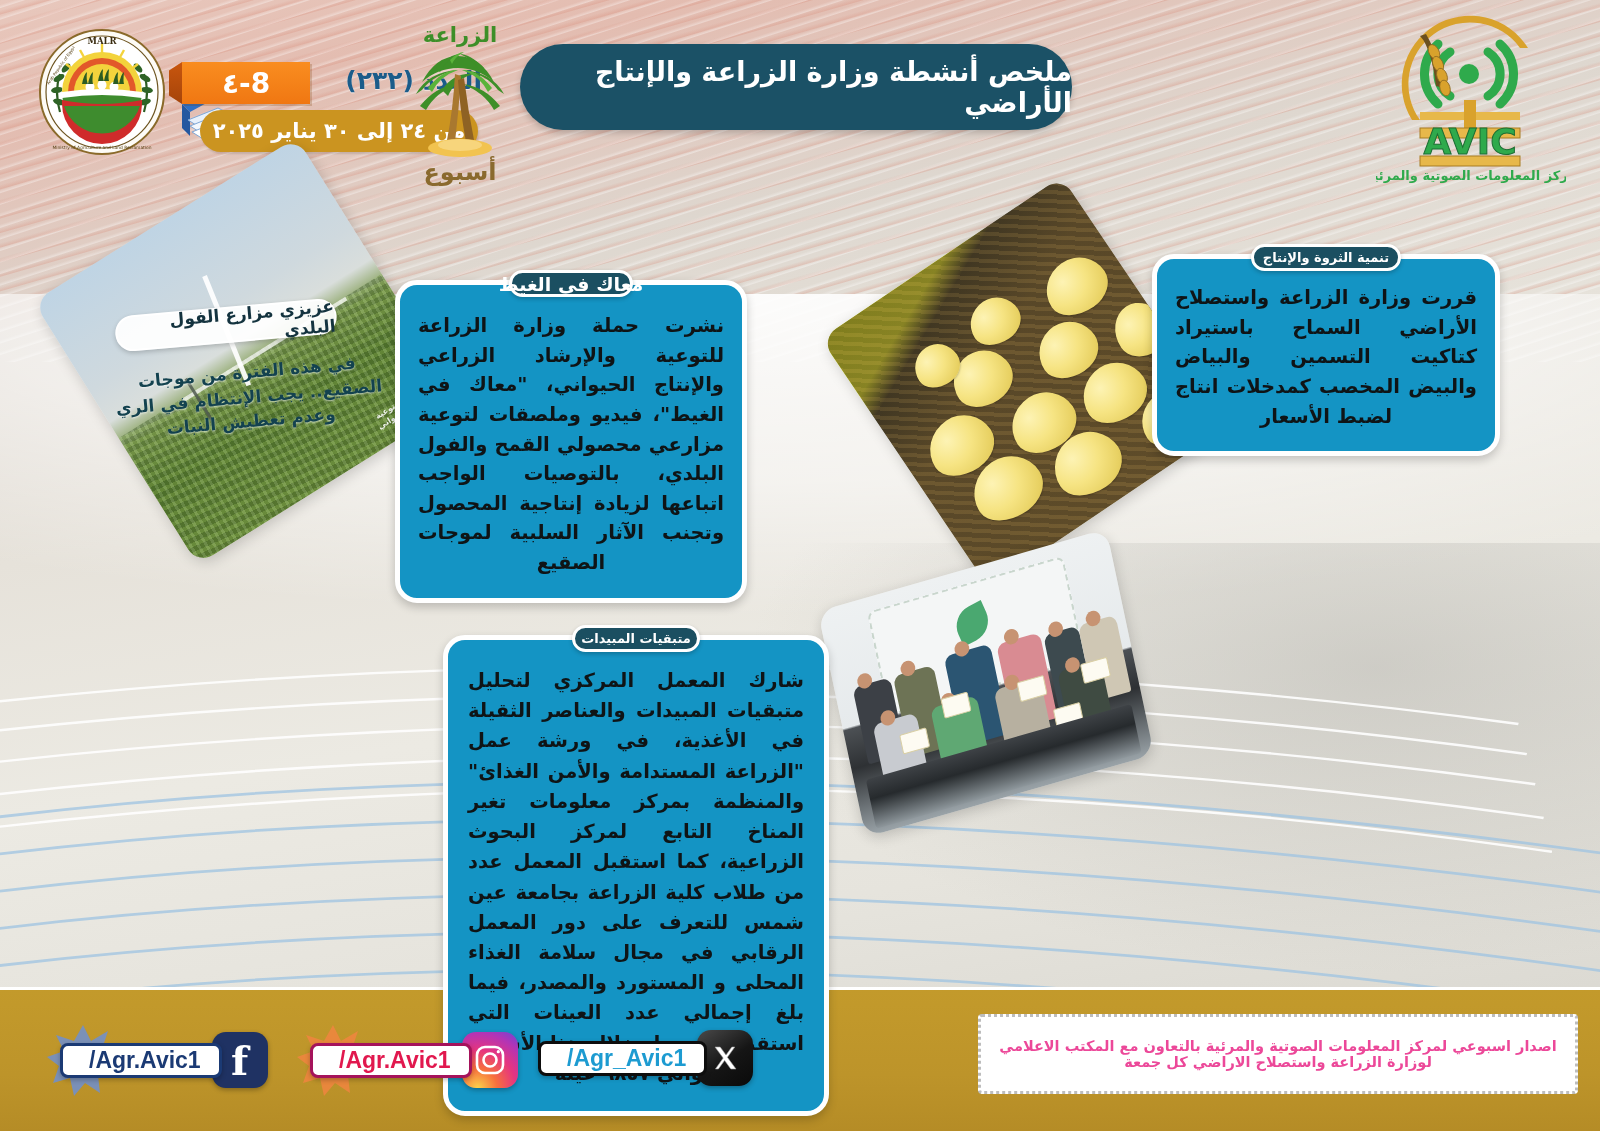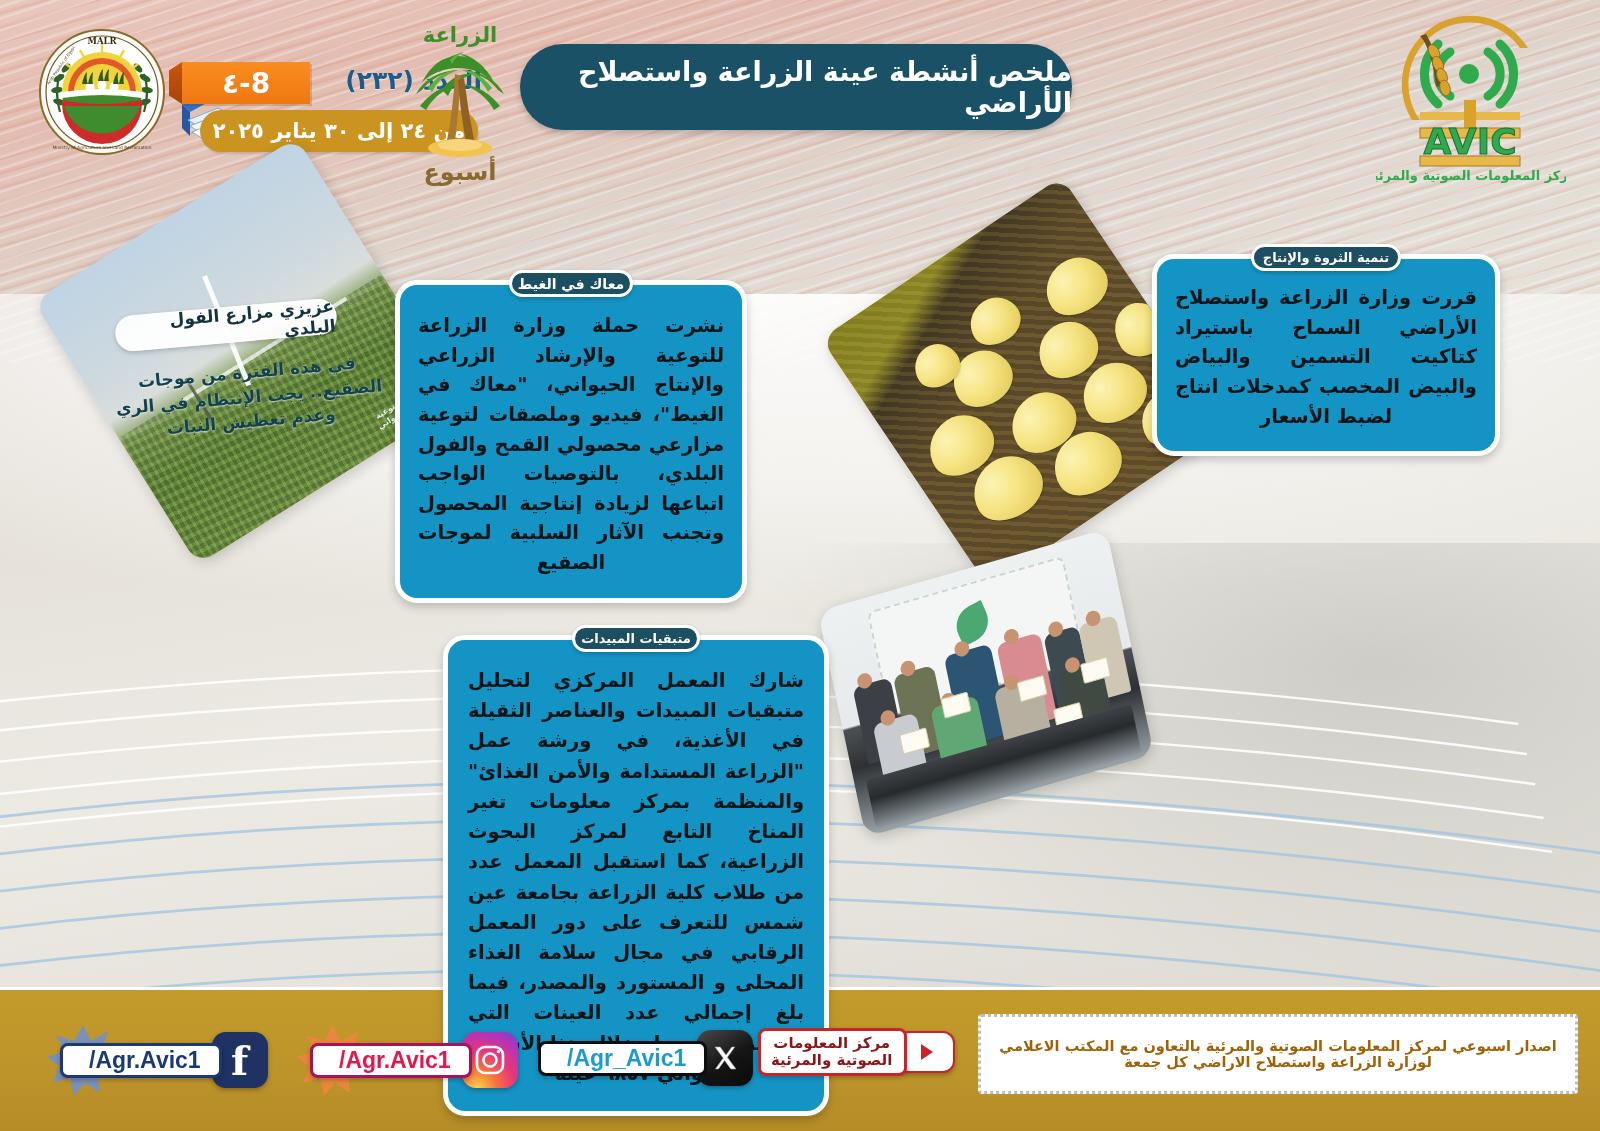--- a/index.html
+++ b/index.html
@@ -208,21 +208,21 @@
     color: #0f1416;
     font-weight: 700;
     text-align: justify;
     text-align-last: center;
     box-shadow: 0 4px 10px rgba(0,0,0,.2);
     direction: rtl;
   }
 
   
   .card-field { left: 395px; top: 270px; width: 352px; }
-  .card-field .card-tab { width: 124px; height: 27px; font-size: 14px; }
+  .card-field .card-tab { width: 124px; height: 27px; font-size: 19px; }
   .card-field .card-body { padding: 26px 18px 20px; font-size: 19.5px; line-height: 1.52; }
 
   
   .card-animal { left: 1152px; top: 244px; width: 348px; }
   .card-animal .card-tab { width: 150px; height: 27px; font-size: 13px; }
   .card-animal .card-body { padding: 24px 18px 20px; font-size: 19.5px; line-height: 1.52; }
 
   
   .card-pest { left: 443px; top: 625px; width: 386px; }
   .card-pest .card-tab { width: 128px; height: 27px; font-size: 13px; }
@@ -285,21 +285,21 @@
     border: 3px solid #c8242a; color: #8f1418; direction: rtl;
     font-family: "DejaVu Sans", sans-serif; font-size: 15px; line-height: 1.15;
     text-align: center; flex-direction: column; justify-content: center;
     height: 48px; padding: 0 12px 0 10px;
   }
 
   .footer-note {
     position: absolute; right: 22px; top: 24px; width: 600px; height: 80px;
     background: #ffffff; border: 3px dotted #bdbdbd; border-radius: 4px;
     display: flex; align-items: center; justify-content: center;
-    color: #a16207; font-weight: 700; font-size: 14.5px; text-align: center;
+    color: #ec4899; font-weight: 700; font-size: 14.5px; text-align: center;
     padding: 0 14px; direction: rtl;
   }
 </style>
 </head>
 <body>
 
 <div id="poster">
 
   <div class="bg-base"></div>
   <div class="bg-stripes-top2"></div>
@@ -426,21 +426,21 @@
       </g>
       <path d="M57,58 q-2,36 -8,66 l8,2 q4,-34 6,-66 Z" fill="#a9782f"></path>
       <path d="M66,62 q4,32 10,62 l-8,2 q-6,-32 -8,-62 Z" fill="#8e6224"></path>
       <ellipse cx="62" cy="132" rx="32" ry="9" fill="#f2c34f"></ellipse>
       <ellipse cx="62" cy="129" rx="22" ry="6" fill="#f7d57c"></ellipse>
       <text x="62" y="26" text-anchor="middle" font-size="21" font-weight="bold" font-family="DejaVu Sans, sans-serif" fill="#3d8f28">الزراعة</text>
       <text x="62" y="164" text-anchor="middle" font-size="24" font-weight="bold" font-family="DejaVu Sans, sans-serif" fill="#8a6a2e">أسبوع</text>
     </svg>
   </div>
 
-  <div class="main-title">ملخص أنشطة عينة الزراعة واستصلاح الأراضي</div>
+  <div class="main-title">ملخص أنشطة وزارة الزراعة والإنتاج الأراضي</div>
 
   <div class="avic-logo">
     <svg viewBox="0 0 190 172">
       <g fill="none" stroke="#2faa4c" stroke-width="9" stroke-linecap="round">
         <path d="M74,84 A26,26 0 0 1 74,40"></path>
         <path d="M62,92 A40,40 0 0 1 62,32"></path>
         <path d="M112,84 A26,26 0 0 0 112,40"></path>
         <path d="M124,92 A40,40 0 0 0 124,32"></path>
       </g>
       <circle cx="93" cy="62" r="10" fill="#2faa4c"></circle>
@@ -570,33 +570,17 @@
 
     <div class="social" style="left:538px; top:40px;">
       <div class="sicon x">
         <svg width="32" height="32" viewBox="0 0 32 32">
           <path d="M6,5 L14.2,16.1 L6.4,27 L9.4,27 L15.6,18.4 L21.8,27 L27,27 L18.4,15.3 L25.8,5 L22.8,5 L17.0,13.0 L11.2,5 Z" fill="#ffffff" stroke="#9a9a9a" stroke-width=".6"></path>
         </svg>
       </div>
       <div class="shandle x">/Agr_Avic1</div>
     </div>
 
-    <div class="social" style="left:758px; top:38px;">
-      <div class="splat">
-        <svg viewBox="0 0 74 74">
-            <path d="M37,2 L45,18 L62,8 L56,26 L73,30 L58,39 L70,52 L52,52 L54,70 L39,60 L28,73 L24,55 L7,60 L13,43 L1,34 L18,28 L10,12 L28,18 Z" fill="#b81b22" opacity=".9"></path>
-          </svg>
-      </div>
-      <div class="sicon yt">
-        <svg width="22" height="22" viewBox="0 0 22 22">
-            <path d="M6,3 L18,11 L6,19 Z" fill="#c8242a"></path>
-          </svg>
-      </div>
-      <div class="shandle yt">
-        <span>مركز المعلومات</span>
-        <span>الصوتية والمرئية</span>
-      </div>
-    </div>
 
     <div class="footer-note">اصدار اسبوعي لمركز المعلومات الصوتية والمرئية بالتعاون مع المكتب الاعلامي لوزارة الزراعة واستصلاح الاراضي كل جمعة</div>
   </div>
 
 </div>
 
 </body></html>

